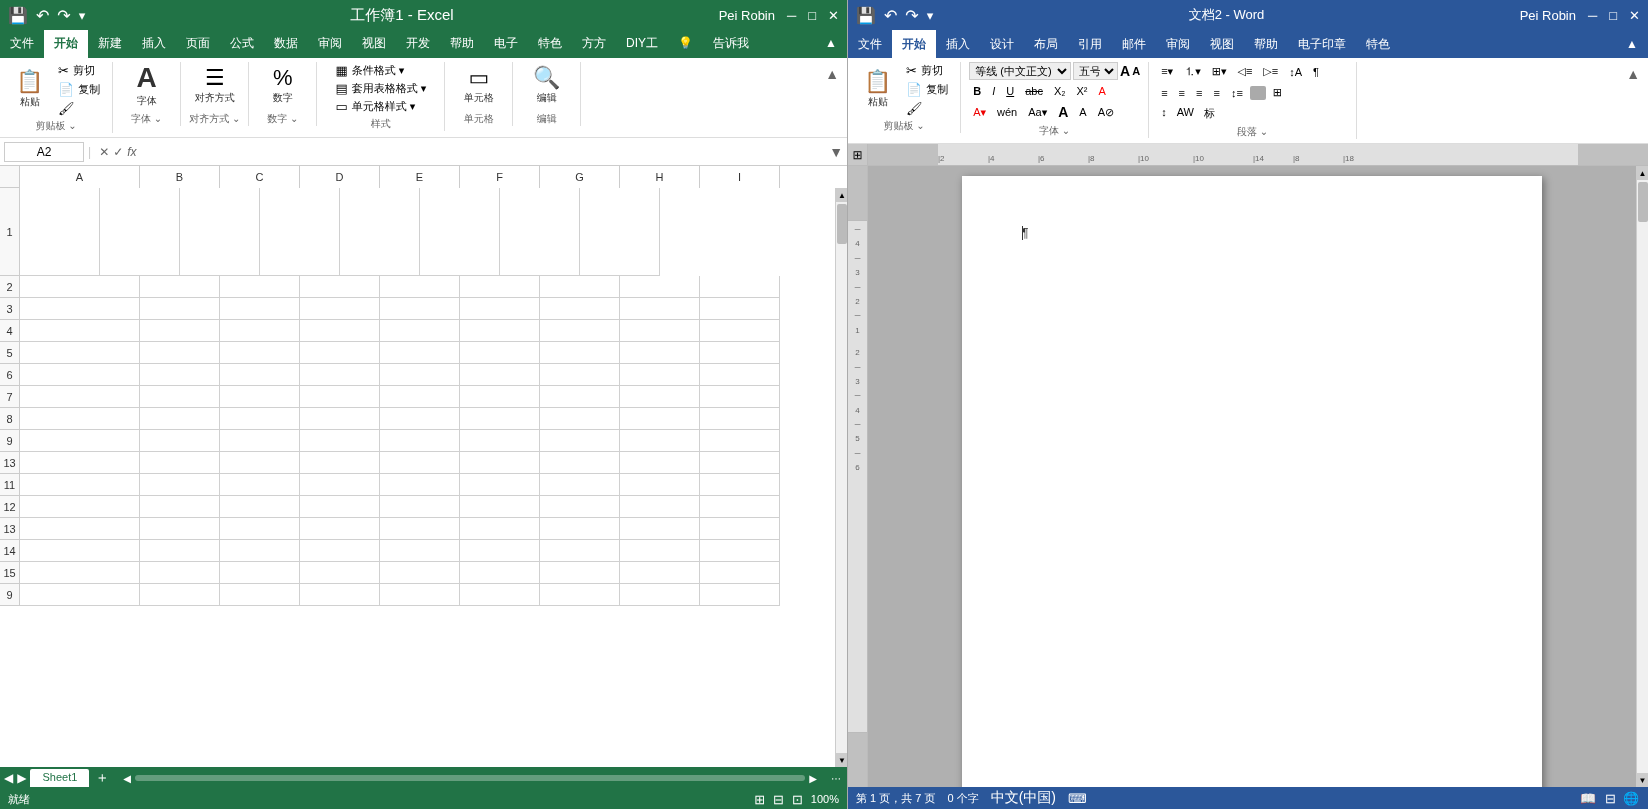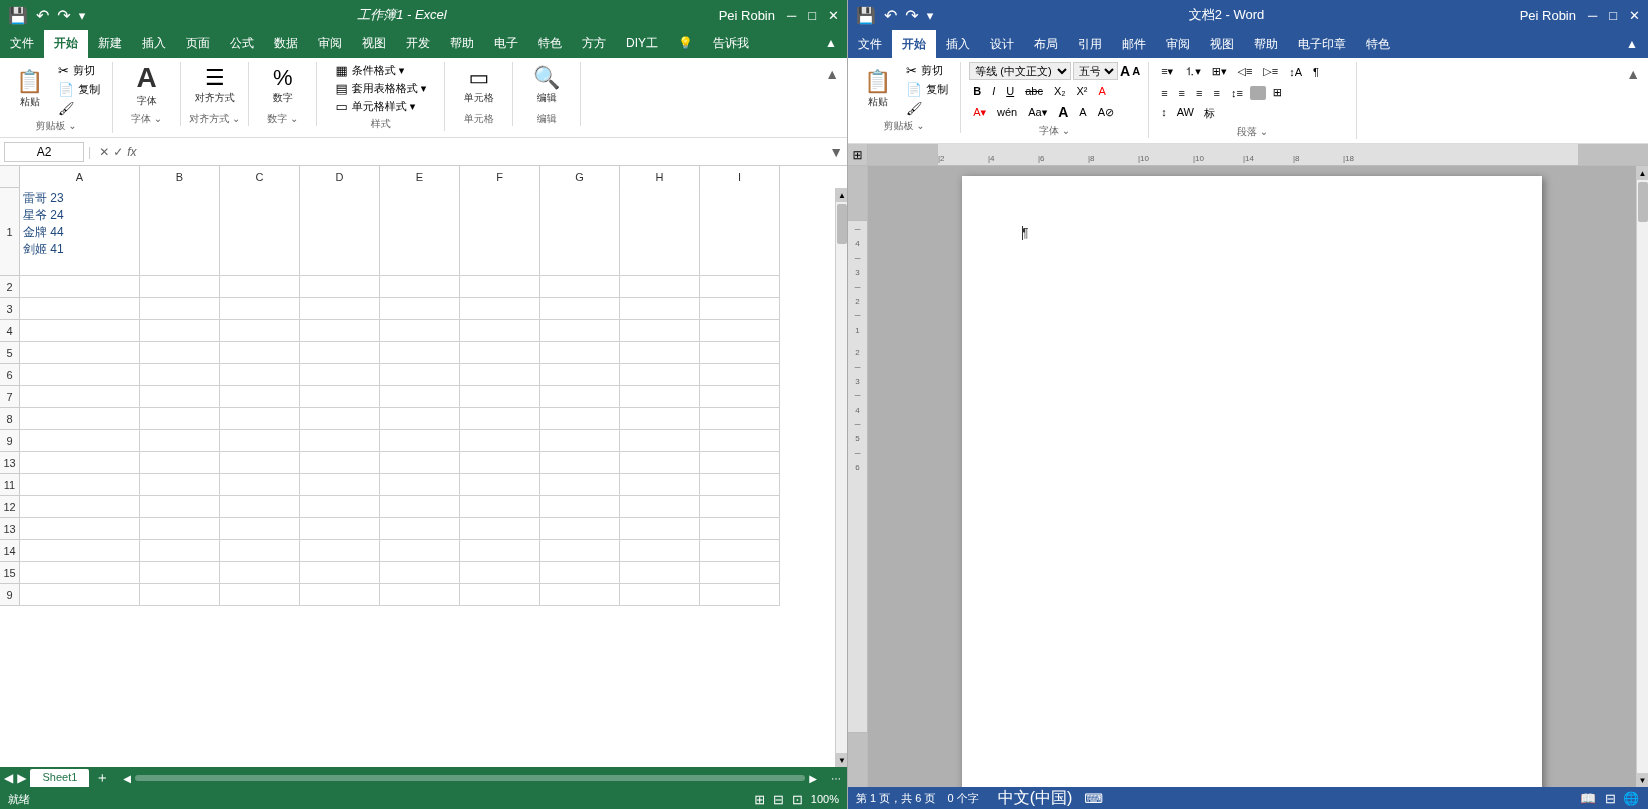--- a/index.html
+++ b/index.html
@@ -67,21 +67,21 @@
 
 <div class="excel-app">
 
   <div class="excel-titlebar">
     <div style="display:flex;align-items:center;gap:8px;">
       <span style="font-size:16px;">💾</span>
       <span style="font-size:16px;">↶</span>
       <span style="font-size:16px;">↷</span>
       <span>▾</span>
     </div>
-    <span style="font-size:13px;font-style:italic;">工作簿1 - Excel</span>
+    <span style="font-size:15px;">工作簿1 - Excel</span>
     <div style="display:flex;align-items:center;gap:12px;">
       <span>Pei Robin</span>
       <span>─</span>
       <span>□</span>
       <span>✕</span>
     </div>
   </div>
 
   <div class="excel-tabs">
     <div class="excel-tab">文件</div>
@@ -224,26 +224,20 @@
           <div class="row-header" style="height:22px;">12</div>
           <div class="row-header" style="height:22px;">13</div>
           <div class="row-header" style="height:22px;">14</div>
           <div class="row-header" style="height:22px;">15</div>
           <div class="row-header" style="height:22px;">9</div>
         </div>
 
         <div style="flex:1;display:flex;flex-direction:column;overflow:hidden;">
 
           <div style="display:flex;height:88px;">
-            <div class="cell" style="width:120px;height:88px;flex-direction:column;align-items:flex-start;justify-content:flex-start;padding:2px 3px;">
-              <div class="cell-data">雷哥 23</div>
-              <div class="cell-data">星爷 24</div>
-              <div class="cell-data">金牌 44</div>
-              <div class="cell-data">剑姬 41</div>
-            </div>
             <div class="cell" style="width:80px;height:88px;"></div>
             <div class="cell" style="width:80px;height:88px;"></div>
             <div class="cell" style="width:80px;height:88px;"></div>
             <div class="cell" style="width:80px;height:88px;"></div>
             <div class="cell" style="width:80px;height:88px;"></div>
             <div class="cell" style="width:80px;height:88px;"></div>
             <div class="cell" style="width:80px;height:88px;"></div>
             <div class="cell" style="width:80px;height:88px;"></div>
           </div>
 
@@ -586,21 +580,21 @@
       <div style="background:#c0c0c0;width:70px;height:100%;position:absolute;left:0;"></div>
       <div style="background:#c0c0c0;width:70px;height:100%;position:absolute;right:0;"></div>
 
       <div style="position:absolute;left:0;right:0;height:100%;display:flex;align-items:flex-end;padding-bottom:2px;margin-left:70px;margin-right:70px;">
         <span style="font-size:8px;color:#666;position:absolute;left:0px;">|2</span>
         <span style="font-size:8px;color:#666;position:absolute;left:50px;">|4</span>
         <span style="font-size:8px;color:#666;position:absolute;left:100px;">|6</span>
         <span style="font-size:8px;color:#666;position:absolute;left:150px;">|8</span>
         <span style="font-size:8px;color:#666;position:absolute;left:200px;">|10</span>
         <span style="font-size:8px;color:#666;position:absolute;left:255px;">|10</span>
-        <span style="font-size:8px;color:#666;position:absolute;left:305px;">|14</span>
+        <span style="font-size:8px;color:#666;position:absolute;left:315px;">|14</span>
         <span style="font-size:8px;color:#666;position:absolute;left:355px;">|8</span>
         <span style="font-size:8px;color:#666;position:absolute;left:405px;">|18</span>
       </div>
     </div>
   </div>
 
   <div style="flex:1;display:flex;overflow:hidden;background:#b0b0b0;">
 
     <div style="width:20px;background:#e0e0e0;border-right:1px solid #bbb;flex-shrink:0;display:flex;flex-direction:column;align-items:center;padding-top:0;">
       <div style="background:#c0c0c0;width:100%;height:55px;border-bottom:1px solid #bbb;"></div>
@@ -641,23 +635,23 @@
       <div style="height:14px;background:#ccc;display:flex;align-items:center;justify-content:center;font-size:8px;cursor:pointer;">▲</div>
       <div style="flex:1;background:#f0f0f0;">
         <div style="width:10px;height:40px;background:#bbb;margin:2px auto;border-radius:2px;"></div>
       </div>
       <div style="height:14px;background:#ccc;display:flex;align-items:center;justify-content:center;font-size:8px;cursor:pointer;">▼</div>
     </div>
   </div>
 
   <div style="height:22px;background:#2b579a;display:flex;align-items:center;justify-content:space-between;padding:0 8px;">
     <div style="display:flex;gap:12px;align-items:center;">
-      <span style="color:#fff;font-size:11px;">第 1 页，共 6 页</span>
+      <span style="color:#fff;font-size:11px;">第 1 页，共 7 页</span>
       <span style="color:#fff;font-size:11px;">0 个字</span>
-      <span style="color:#fff;font-size:16px;margin-left:7px;">中文(中国)</span>
+      <span style="color:#fff;font-size:14px;">中文(中国)</span>
       <span style="color:#fff;font-size:13px;cursor:pointer;">⌨</span>
     </div>
     <div style="display:flex;gap:8px;align-items:center;">
       <span style="color:#fff;font-size:13px;cursor:pointer;">📖</span>
       <span style="color:#fff;font-size:13px;cursor:pointer;">⊟</span>
       <span style="color:#fff;font-size:13px;cursor:pointer;">🌐</span>
     </div>
   </div>
 </div>
 

